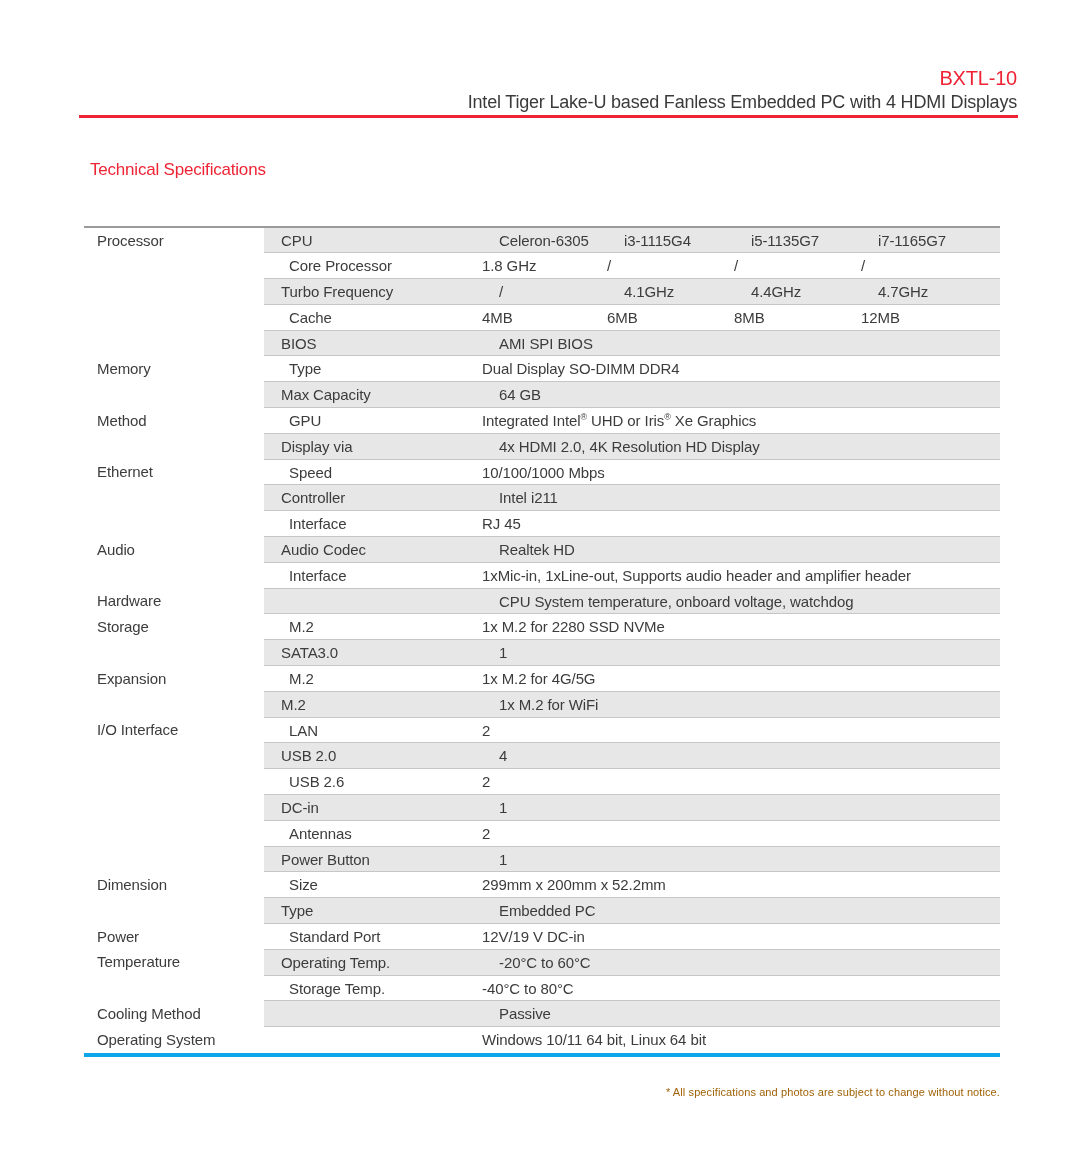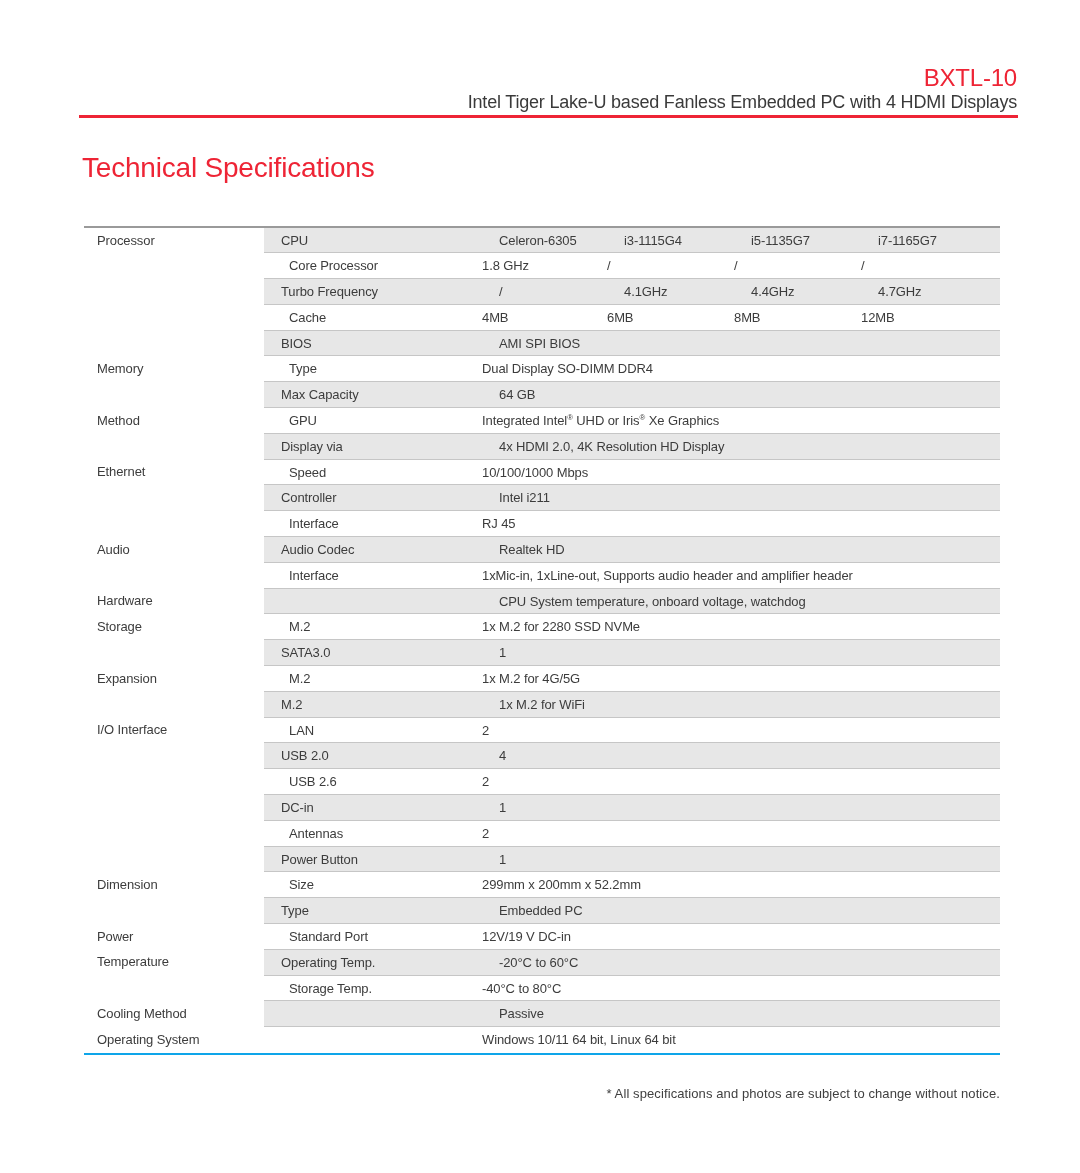--- a/index.html
+++ b/index.html
@@ -15,56 +15,56 @@
     background: #ffffff;
     overflow: hidden;
   }
   .header {
     position: absolute;
     top: 66px; right: 63px;
     text-align: right;
     letter-spacing: -0.2px;
   }
   .model {
-    font-size: 24px;
+    font-size: 20px;
     font-weight: 500;
     color: #ee2435;
     line-height: 24px;
   }
   .subtitle {
     font-size: 18px;
     color: #3a3a3a;
     line-height: 22px;
     margin-top: 1px;
   }
   .red-rule {
     position: absolute;
     left: 79px; right: 62px; top: 115px;
     height: 2.5px;
     background: #ee2435;
   }
   .title {
     position: absolute;
     left: 82px; top: 152px;
-    margin: 0;
-    font-size: 28px;
+    margin: 8px;
+    font-size: 17px;
     font-weight: 500;
     letter-spacing: -0.2px;
     color: #ee2435;
   }
   table.spec-table {
     position: absolute;
     left: 84px; top: 226px;
     width: 916px;
     border-collapse: collapse;
     table-layout: fixed;
-    font-size: 13px;
+    font-size: 15px;
     letter-spacing: -0.1px;
     border-top: 2px solid #9a9a9a;
-    border-bottom: 2px solid #0ea5e9;
+    border-bottom: 4px solid #0ea5e9;
   }
   col.c-cat   { width: 180px; }
   col.c-label { width: 218px; }
   col.c-v1    { width: 125px; }
   col.c-v2    { width: 127px; }
   col.c-v3    { width: 127px; }
   col.c-v4    { width: 139px; }
   .spec-table tr { height: 25.8px; }
   .spec-table td {
     padding: 0;
@@ -79,22 +79,22 @@
     line-height: 25.8px;
   }
   td.label { padding-left: 25px; }
   td.val   { padding-right: 4px; }
   tr.gray td.label, tr.gray td.val { background: #e7e7e7; padding-left: 17px; }
   tr.sep td.label, tr.sep td.val { border-top: 1px solid #c6c6c6; }
   td.val sup, td.label sup { font-size: 60%; }
   .footnote {
     position: absolute;
     right: 80px; top: 1086px;
-    font-size: 13px;
-    color: #404040;
+    font-size: 11px;
+    color: #a16207;
     letter-spacing: 0.1px;
   }
 </style>
 </head>
 <body>
 
 <div class="page">
 
   <header class="header">
     <div class="model">BXTL-10</div>

